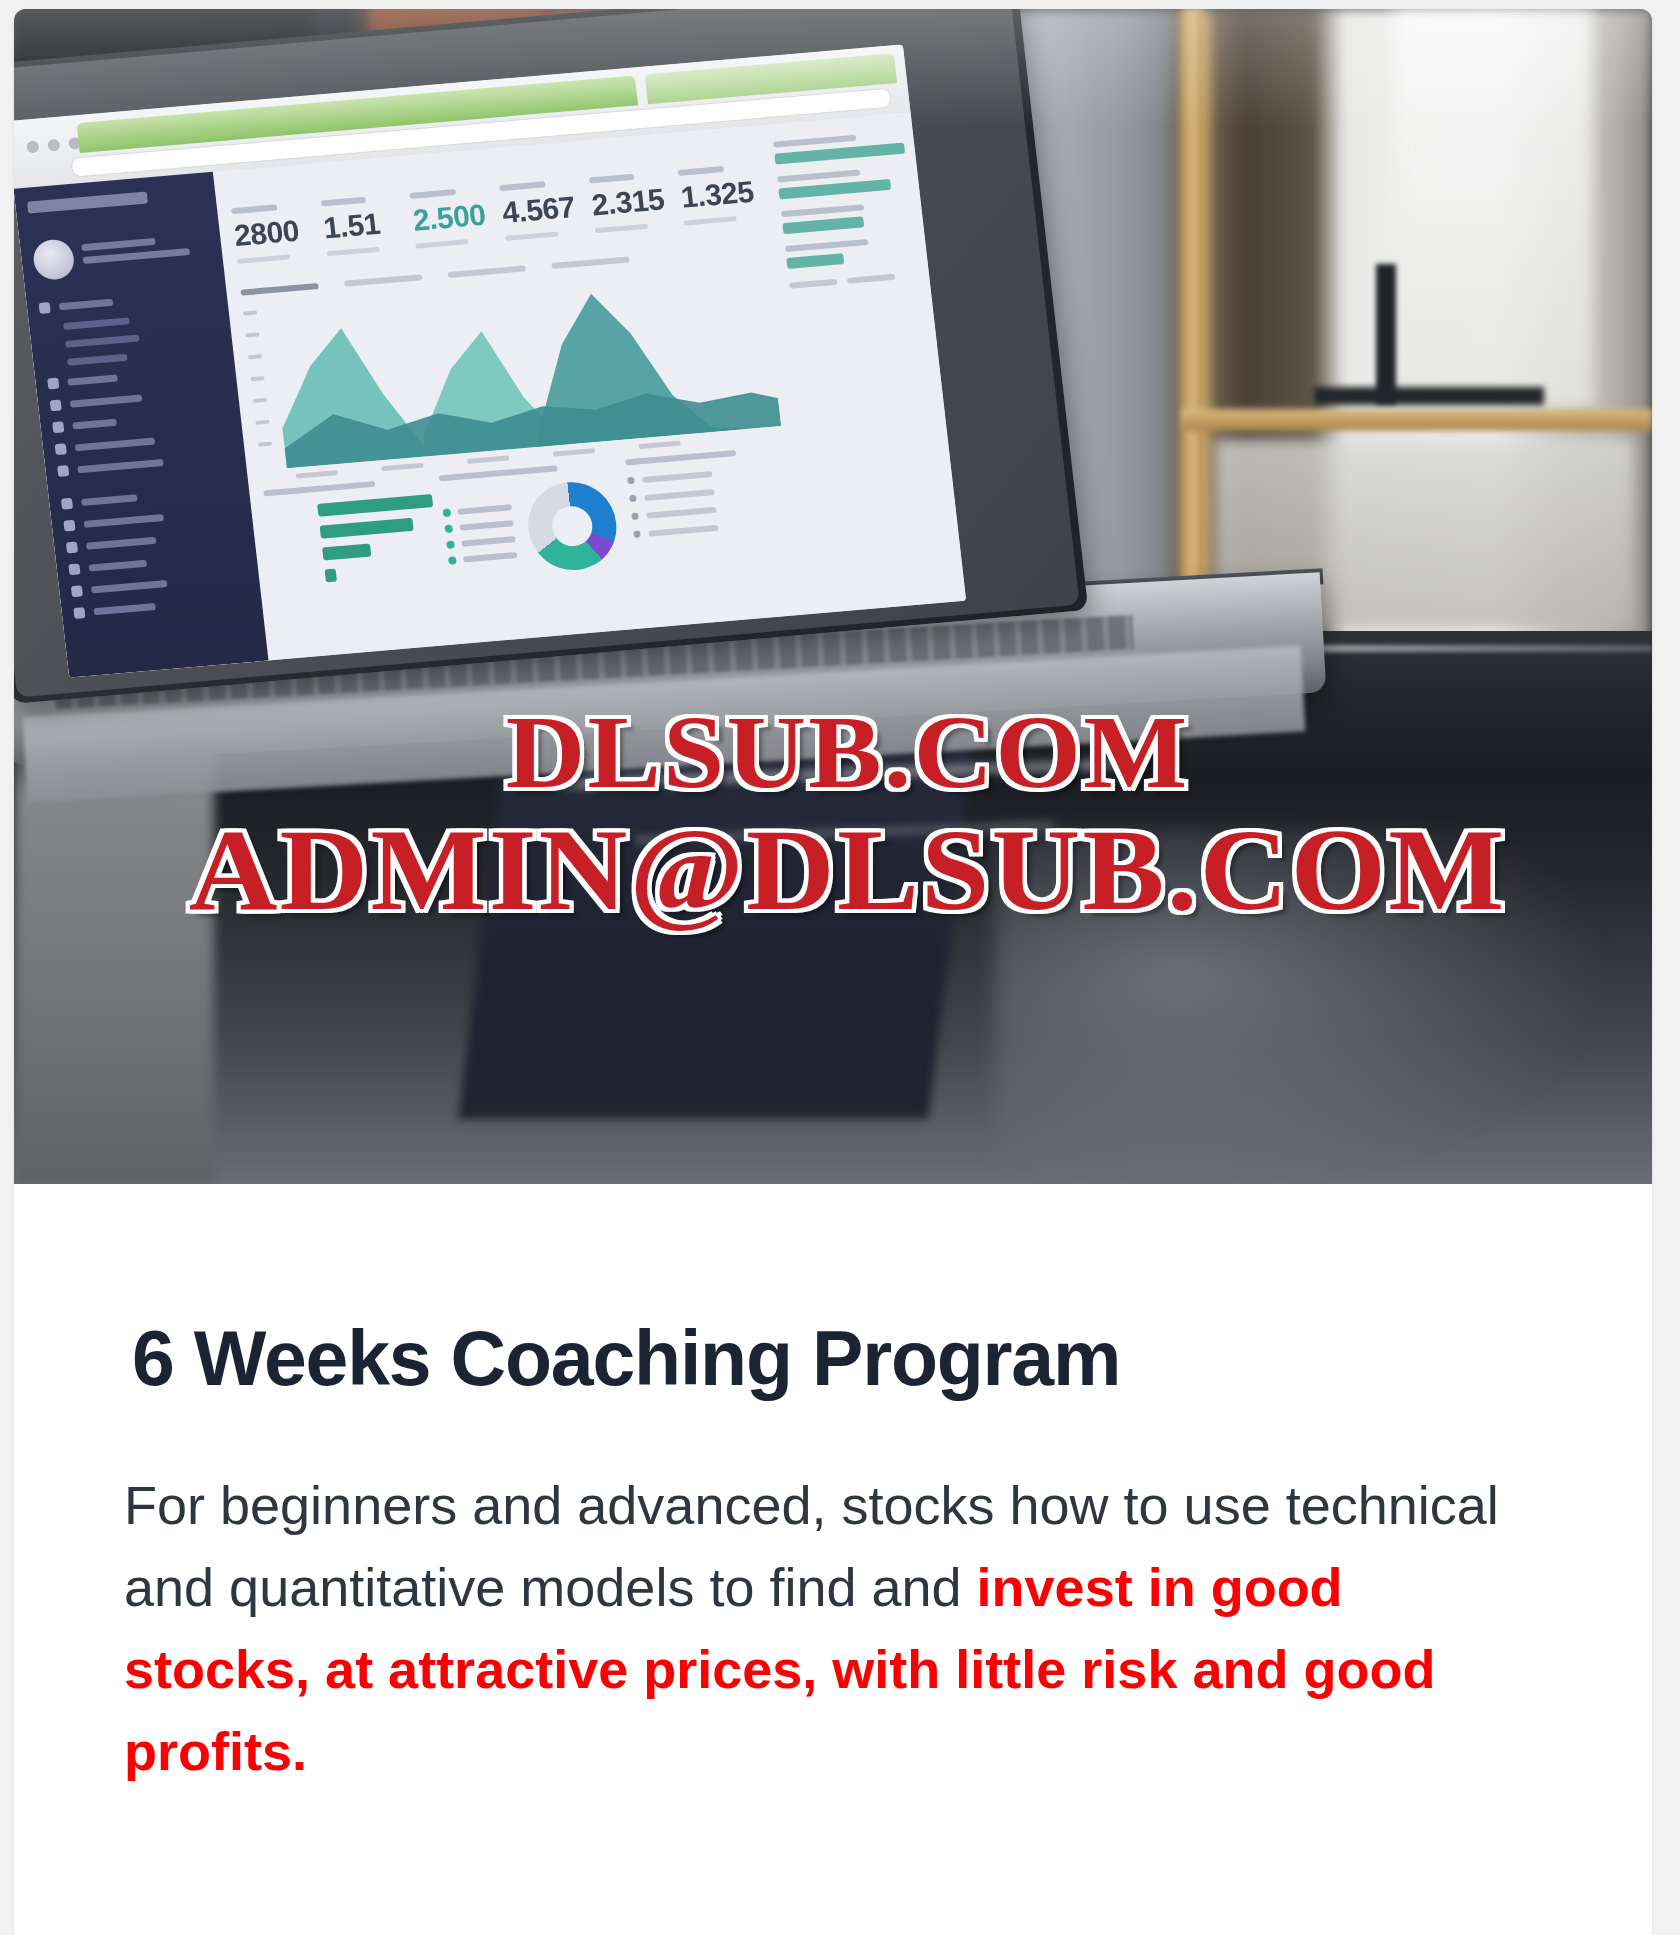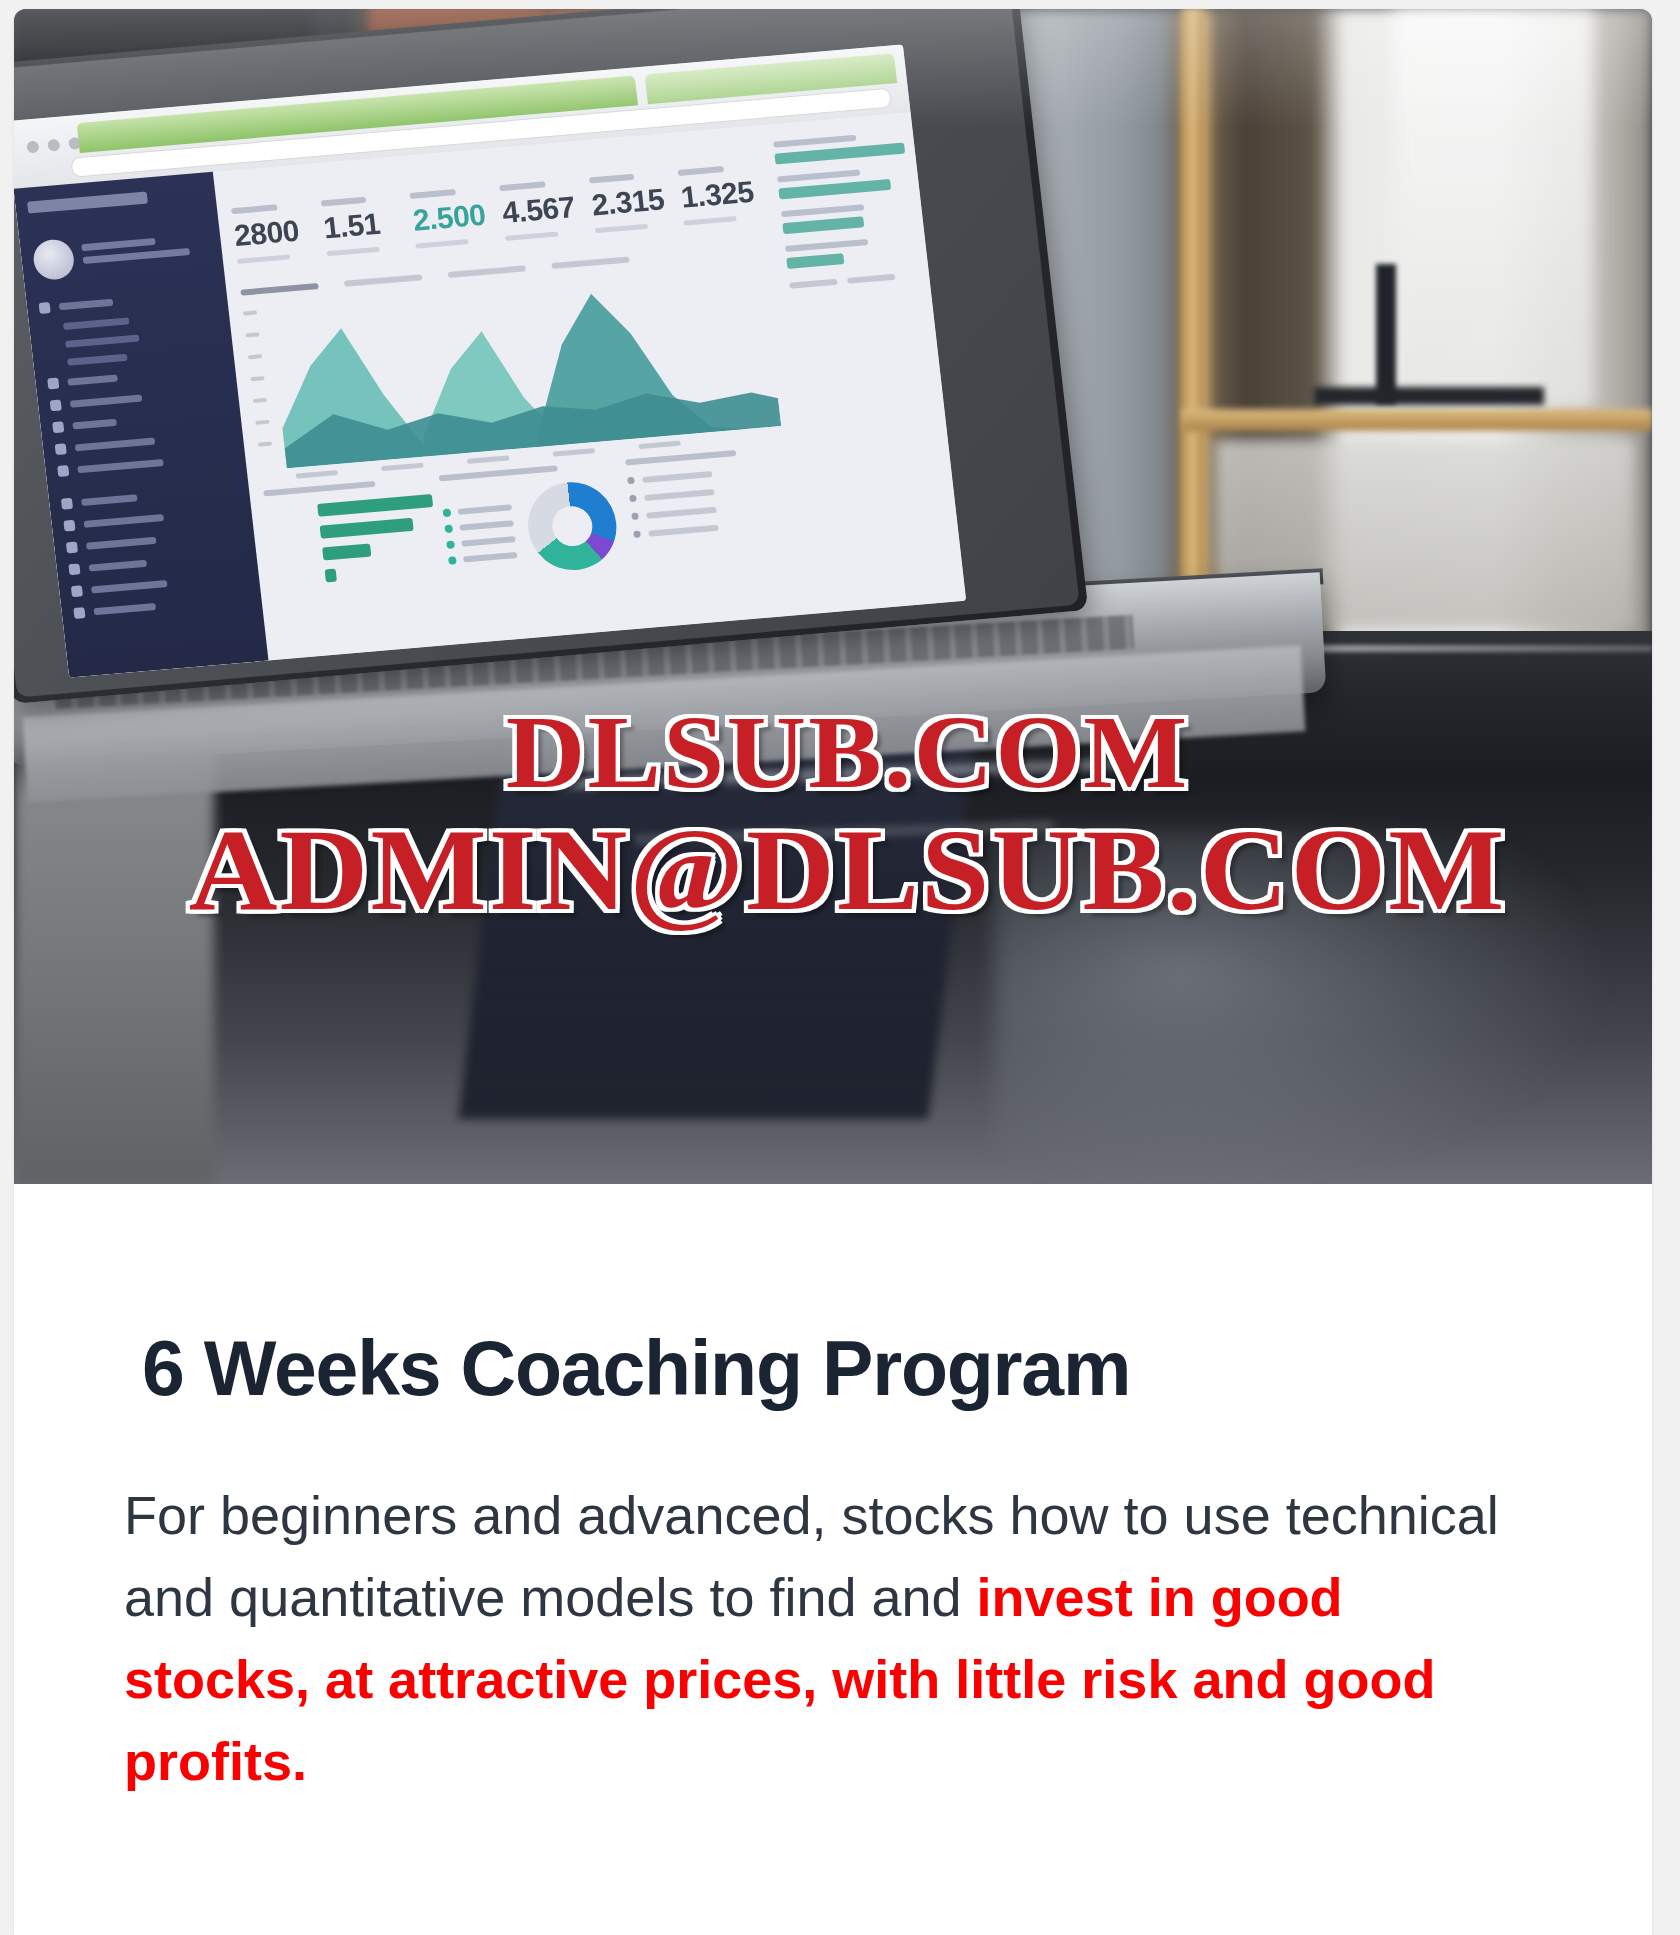--- a/index.html
+++ b/index.html
@@ -338,21 +338,21 @@
   .wm-1 { font-size: 104px; }
   .wm-2 { font-size: 116px; margin-top: 6px; }
 
   
   .content {
     padding: 126px 110px 0 110px;
     box-sizing: border-box;
     background:#ffffff;
   }
   .headline {
-    margin: 18px;
+    margin: 8px;
     font-size: 77px;
     font-weight: 700;
     color: #1b2433;
     letter-spacing: -1.2px;
     line-height: 1.06;
   }
   .lede {
     margin: 64px 0 0 0;
     font-size: 54px;
     font-weight: 400;

